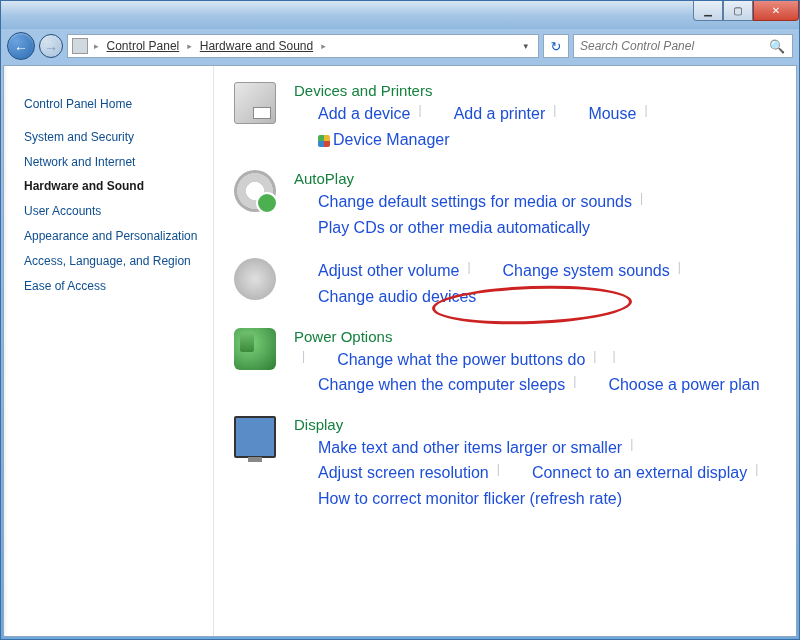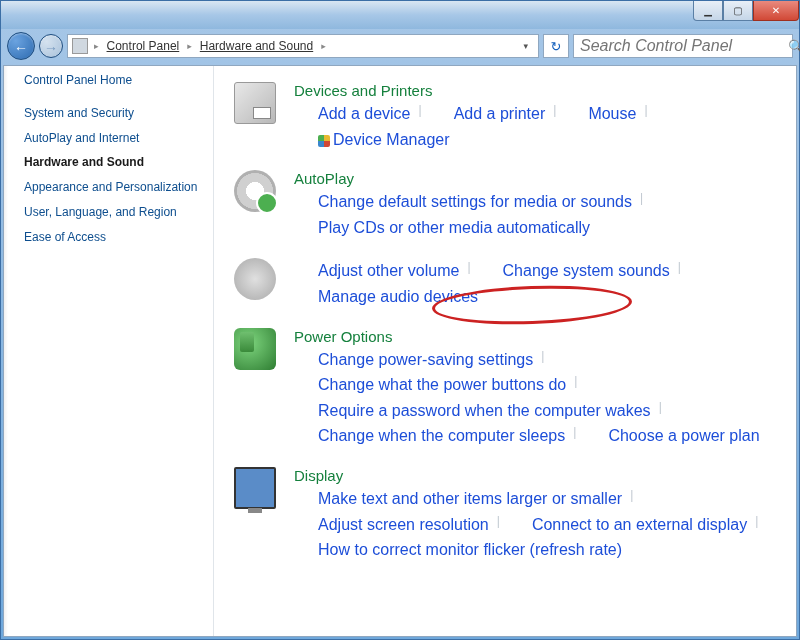--- a/index.html
+++ b/index.html
@@ -87,35 +87,35 @@
   color: #1560bd; font-size: 13px;
 }
 .searchbox {
   width: 220px; height: 24px;
   background: #fff; border: 1px solid #8fa7c0;
   display: flex; align-items: center;
   padding: 0 6px;
 }
 .searchbox input {
   flex: 1; border: none; outline: none;
-  font-size: 16px; color: #999; font-style: italic;
+  font-size: 12px; color: #999; font-style: italic;
   font-family: inherit;
 }
 .searchbox .sicon { color: #5a8cc8; font-size: 13px; }
 .content-area {
   position: absolute;
   top: 64px; left: 2px; right: 2px; bottom: 2px;
   background: #fff;
   display: flex;
   border: 1px solid #8fa7c0;
 }
 .sidebar {
   width: 210px;
   background: #fff;
-  padding: 2px 8px 8px 20px;
+  padding: 26px 8px 8px 20px;
   border-right: 1px solid #e0e5ea;
   position: relative;
 }
 .sidebar::before {
   content: "";
   position: absolute;
   top: 0; left: 0; width: 4px; height: 100%;
   background: linear-gradient(to right, rgba(0,0,0,0.06), transparent);
 }
 .side-link {
@@ -242,24 +242,25 @@
       <span class="sicon">🔍</span>
     </div>
   </div>
 
   <div class="content-area">
 
     <div class="sidebar">
       <span class="side-link heading">Control Panel Home</span>
       <div id="sidebar-list">
           <span class="side-link">System and Security</span>
-          <span class="side-link">AutoPlay and Internet</span>
+          <span class="side-link">Network and Internet</span>
           <span class="side-link active">Hardware and Sound</span>
+          <span class="side-link">User Accounts</span>
           <span class="side-link">Appearance and Personalization</span>
-          <span class="side-link">User, Language, and Region</span>
+          <span class="side-link">Access, Language, and Region</span>
           <span class="side-link">Ease of Access</span>
         </div>
     </div>
 
     <div class="main">
       <div id="categories">
           <div class="category">
             <div class="cat-icon ico-devices"></div>
             <div class="cat-body">
               <div class="cat-title">Devices and Printers</div>
@@ -286,34 +287,32 @@
             </div>
           </div>
           <div class="category">
             <div class="cat-icon ico-sound"></div>
             <div class="cat-body">
               <div class="cat-links">
                 <span class="cat-link">Adjust other volume</span>
                 <span class="link-sep">|</span>
                 <span class="cat-link">Change system sounds</span>
                 <span class="link-sep">|</span>
-                <span class="cat-link">Manage audio devices</span>
+                <span class="cat-link">Change audio devices</span>
               </div>
             </div>
           </div>
           <div class="category">
             <div class="cat-icon ico-power"></div>
             <div class="cat-body">
               <div class="cat-title">Power Options</div>
               <div class="cat-links">
-                <span class="cat-link">Change power-saving settings</span>
                 <span class="link-sep">|</span>
                 <span class="cat-link">Change what the power buttons do</span>
                 <span class="link-sep">|</span>
-                <span class="cat-link">Require a password when the computer wakes</span>
                 <span class="link-sep">|</span>
                 <span class="cat-link">Change when the computer sleeps</span>
                 <span class="link-sep">|</span>
                 <span class="cat-link">Choose a power plan</span>
               </div>
             </div>
           </div>
           <div class="category">
             <div class="cat-icon ico-display"></div>
             <div class="cat-body">

